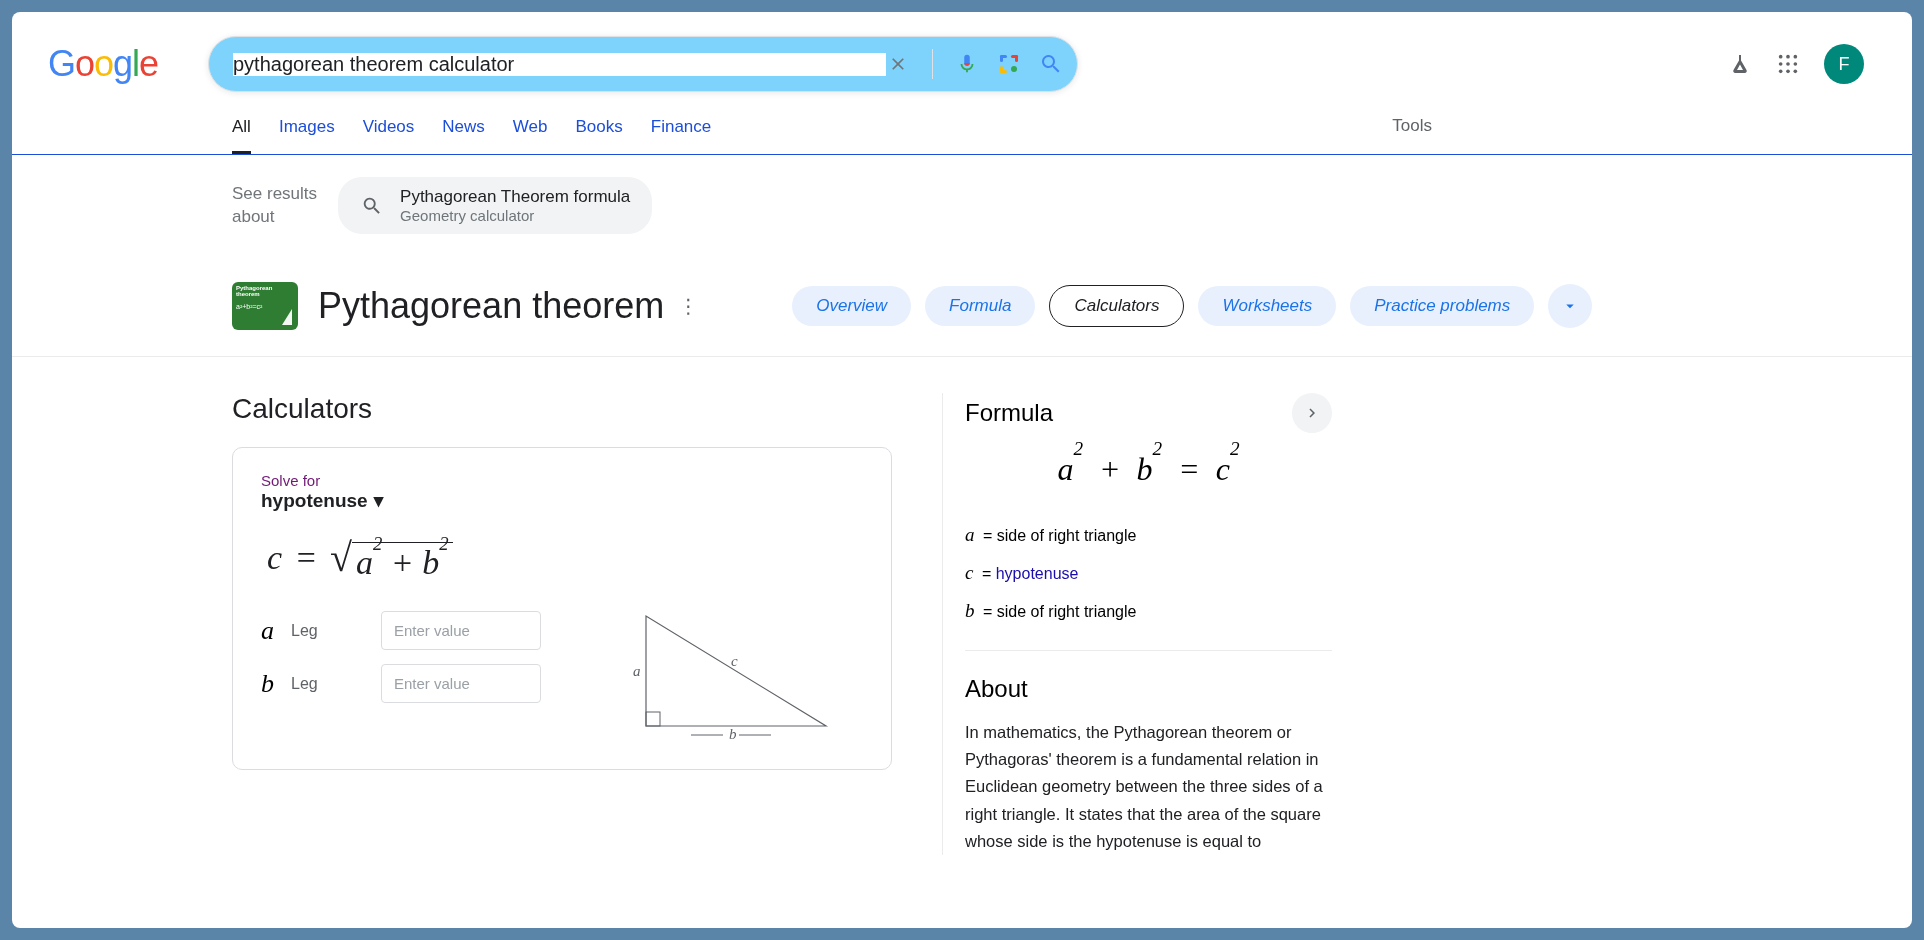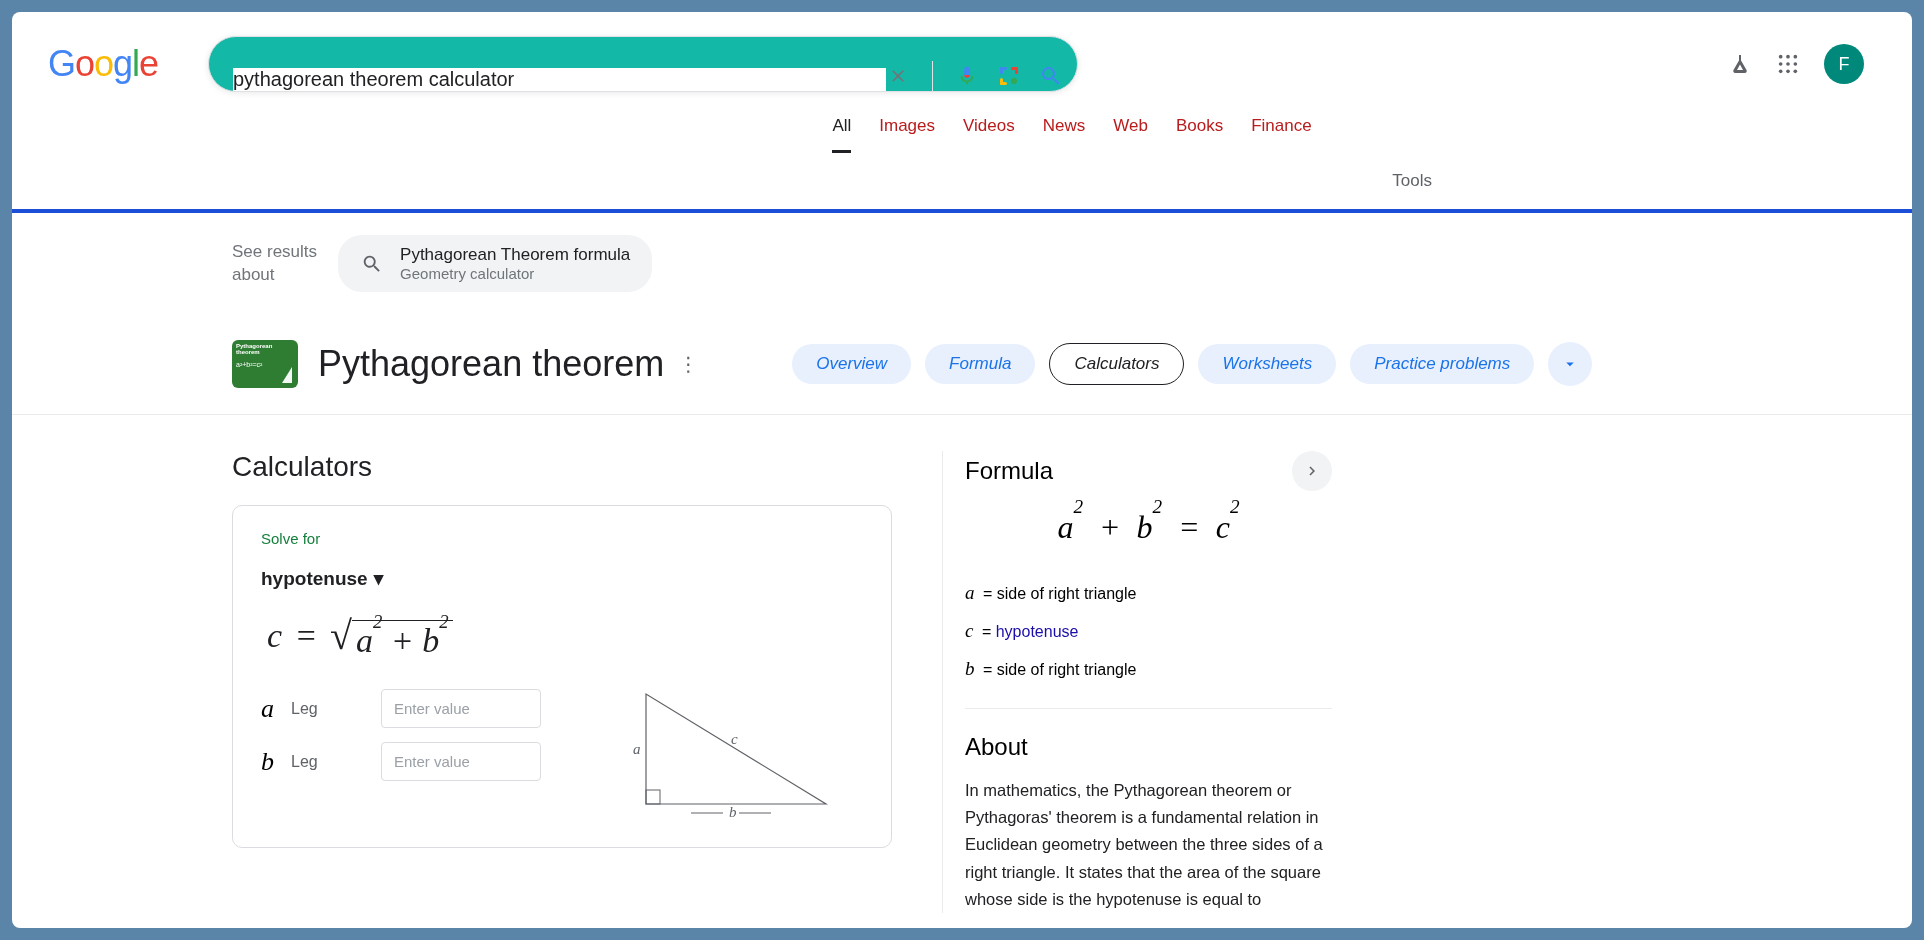--- a/index.html
+++ b/index.html
@@ -5,33 +5,33 @@
   * { box-sizing: border-box; margin: 0; padding: 0; }
   body { font-family: Arial, sans-serif; background: #5a84a8; width: 1924px; height: 940px; overflow: hidden; }
   .frame { background: #fff; margin: 12px; height: 916px; border-radius: 8px; overflow: hidden; }
   
   
   .header-bar { display: flex; align-items: center; padding: 24px 20px 6px 36px; }
   .logo { width: 120px; display:flex; align-items:center; margin-right: 40px;}
   .logo-text { font-size: 36px; font-weight: 500; letter-spacing: -1px; }
   .logo .b { color:#4285F4; } .logo .r { color:#EA4335; } .logo .y { color:#FBBC05; } .logo .g { color:#34A853; }
   
-  .search-box { flex: 0 0 870px; display: flex; align-items: flex-end; background: #14b8a6; border: 1px solid #dfe1e5; border-radius: 28px; height: 56px; padding: 0 14px 0 24px; box-shadow: 0 1px 6px rgba(32,33,36,.10); }
+  .search-box { flex: 0 0 870px; display: flex; align-items: center; background: #7dd3fc; border: 1px solid #dfe1e5; border-radius: 28px; height: 56px; padding: 0 14px 0 24px; box-shadow: 0 1px 6px rgba(32,33,36,.10); }
   .search-box input { flex: 1; border: none; outline: none; font-size: 20px; color: #202124; }
   .sb-icons { display:flex; align-items:center; gap: 18px; }
   .sb-divider { width:1px; height:30px; background:#dfe1e5; margin: 0 4px;}
   .icon-sm { width:24px; height:24px; display:flex; align-items:center; justify-content:center;}
   
   .header-right { margin-left:auto; display:flex; align-items:center; gap:24px; padding-right: 28px;}
   .avatar { width: 40px; height: 40px; border-radius: 50%; background: #00897B; color: #fff; display: flex; align-items: center; justify-content: center; font-size: 18px; font-weight: 500; }
   
   
-  .nav-row { display:flex; align-items:center; padding-left: 220px; border-bottom: 4px solid #1d4ed8; flex-direction: column; }
+  .nav-row { display:flex; align-items:center; padding-left: 220px; border-bottom: 1px solid #1d4ed8; }
   .nav-tabs { display:flex; gap: 28px; }
-  .nav-tab { font-size: 17px; color: #b91c1c; padding: 18px 0 14px 0; cursor:pointer; }
+  .nav-tab { font-size: 17px; color: #1d4ed8; padding: 18px 0 14px 0; cursor:pointer; }
   .nav-tab.active { color: #202124; border-bottom: 3px solid #202124; font-weight: 400;}
   .tools { margin-left:auto; margin-right: 480px; font-size:17px; color:#5f6368; cursor:pointer; padding: 18px 0;}
   
   
   .see-about { display:flex; align-items:center; gap: 21px; padding: 22px 0 18px 220px;}
   .see-label { color:#70757a; font-size: 17px; line-height:1.3; }
   .related-chip { display:flex; align-items:center; gap: 16px; background:#f1f3f4; border-radius: 24px; padding: 10px 22px; cursor:pointer;}
   .related-chip .ct { font-size: 17px; color:#202124;}
   .related-chip .cs { font-size: 15px; color:#70757a;}
   
@@ -47,21 +47,21 @@
   .chip-more { width:44px; height:44px; border-radius:50%; background:#e8f0fe; display:flex; align-items:center; justify-content:center; color:#1a73e8; cursor:pointer;}
   
   
   .main { display:flex; padding: 36px 0 0 220px; gap: 70px;}
   .col-left { width: 660px; }
   .col-right { width: 390px; border-left: 1px solid #ebebeb; padding-left: 22px; margin-left: -20px;}
   
   .section-h { font-size: 28px; color:#202124; margin-bottom: 22px;}
   
   .calc-card { border:1px solid #dadce0; border-radius: 10px; padding: 24px 28px 28px 28px;}
-  .solve-label { font-size: 15px; color:#15803d; margin-bottom: 20px;}
+  .solve-label { font-size: 15px; color:#701a75; margin-bottom: 0;}
   .solve-select { font-size: 19px; font-weight:700; color:#202124; display:flex; align-items:center; gap:6px; cursor:pointer; margin-bottom: 22px;}
   
   .formula-display { font-family: 'Times New Roman', serif; font-style: italic; font-size: 34px; color:#202124; margin-bottom: 30px; display:flex; align-items:center; gap:4px; padding-left: 6px;}
   .sqrt-wrap { display:inline-flex; align-items:flex-start;}
   .sqrt-sym { font-style:normal; font-size:40px; position:relative; top:0px;}
   .sqrt-body { border-top: 1.5px solid #202124; padding: 0 4px; line-height:1.2; position:relative; top:8px;}
   sup { font-size: 0.55em; font-style:italic; position:relative; top:-0.6em;}
   
   .calc-body { display:flex; gap: 40px; align-items:flex-start;}
   .inputs { flex: 0 0 330px;}

